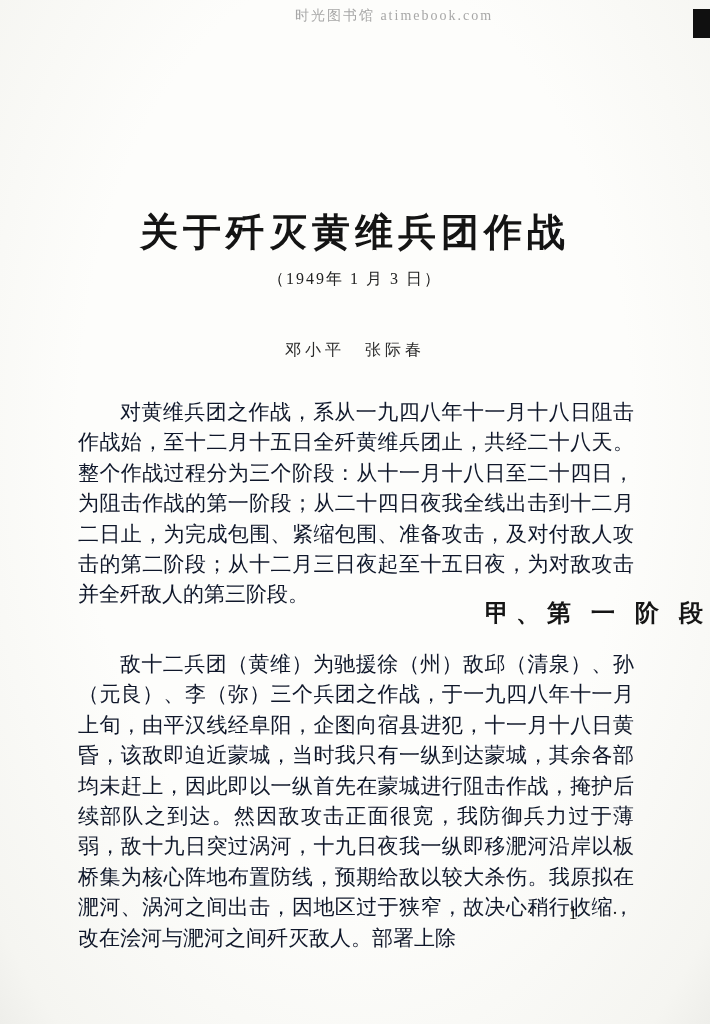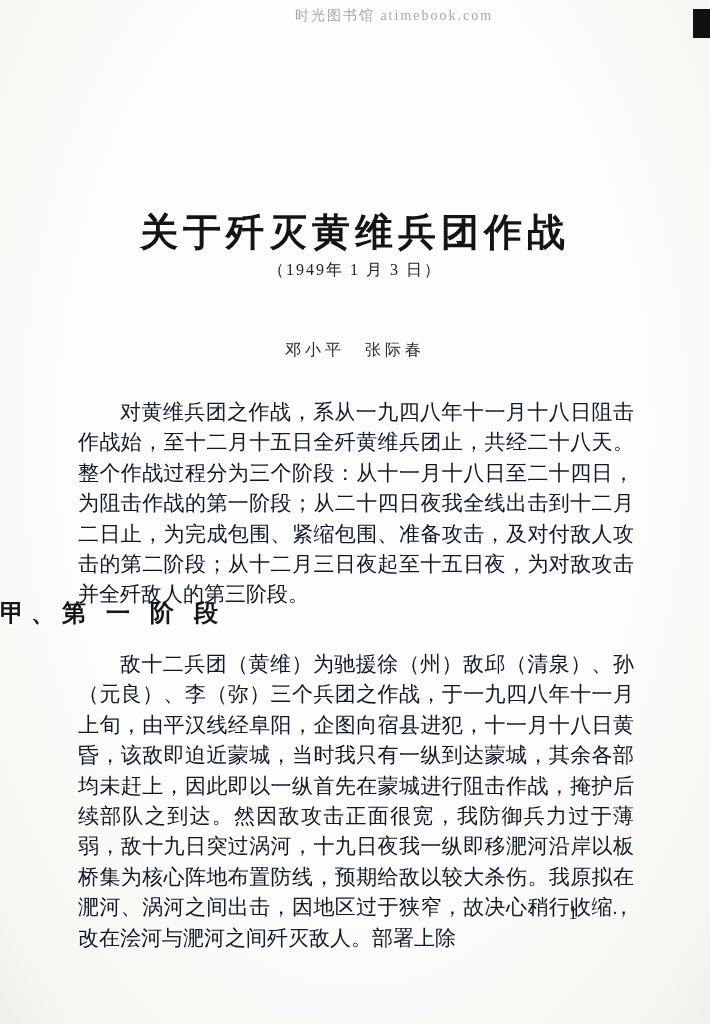--- a/index.html
+++ b/index.html
@@ -45,21 +45,21 @@
     left: 0;
     width: 100%;
     text-align: center;
     font-size: 38px;
     font-weight: bold;
     letter-spacing: 5px;
     color: #141414;
   }
   .article-date {
     position: absolute;
-    top: 260px;
+    top: 269px;
     left: 0;
     width: 100%;
     text-align: center;
     font-size: 16px;
     letter-spacing: 2px;
     color: #222;
   }
   .article-authors {
     position: absolute;
     top: 340px;
@@ -81,21 +81,21 @@
     color: #0f172a;
   }
   .paragraph-intro {
     top: 397px;
   }
   .section-heading {
     position: absolute;
     top: 597px;
     left: 0;
     width: 100%;
-    text-align: left;
+    text-align: right;
     font-size: 24px;
     font-weight: bold;
     letter-spacing: 7px;
     color: #151515;
   }
   .paragraph-stage-one {
     top: 649px;
   }
   .page-number {
     position: absolute;

